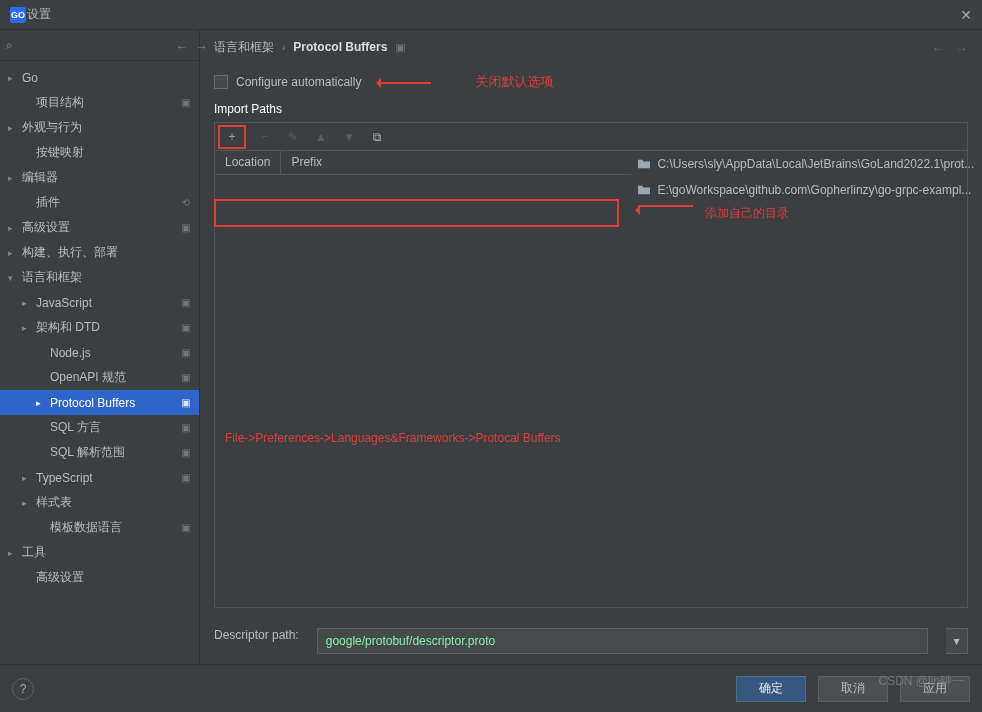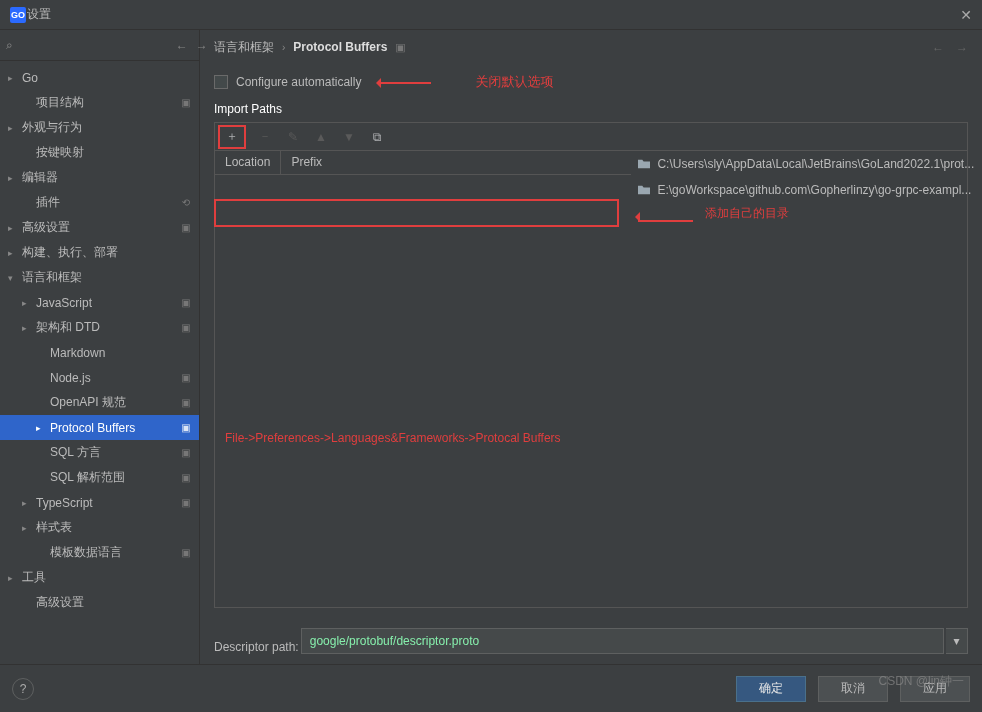--- a/index.html
+++ b/index.html
@@ -57,27 +57,27 @@
 .th { padding: 4px 10px; color: #bbb; border-right: 1px solid #555; }
 .th.loc { flex: 1; }
 .th.prefix { width: 350px; border-right: none; }
 .table-body { flex: 1; }
 .tr { display: flex; height: 26px; align-items: center; padding: 0 4px; }
 .tr .folder-icon { width: 14px; height: 12px; margin: 0 6px 0 2px; }
 .tr .cell-loc { flex: 1; color: #bbb; white-space: nowrap; overflow: hidden; text-overflow: ellipsis; }
 .tr .cell-prefix { width: 350px; }
 .row-highlight { position: absolute; border: 2px solid #e03e3e; pointer-events: none; }
 
-.row-annot { position: absolute; color: #e03e3e; font-size: 13px; display: flex; align-items: flex-end; }
+.row-annot { position: absolute; color: #e03e3e; font-size: 13px; display: flex; align-items: flex-start; }
 .row-annot .line { width: 55px; height: 0; border-top: 2px solid #e03e3e; }
 .row-annot .head { border: 5px solid transparent; border-right-color: #e03e3e; margin-right: -2px; }
 
 .center-text { position: absolute; color: #e03e3e; font-size: 12px; }
 
-.descriptor-row { display: flex; align-items: flex-end; padding: 10px 14px; gap: 2px; }
+.descriptor-row { display: flex; align-items: flex-start; padding: 10px 14px; gap: 18px; }
 .descriptor-row label { color: #bbb; white-space: nowrap; }
 .descriptor-input { flex: 1; background: #45494a; border: 1px solid #5e6060; padding: 5px 8px; color: #86efac; }
 .dropdown-btn { width: 22px; height: 26px; border: 1px solid #5e6060; border-left: none; background: #45494a; display: flex; align-items: center; justify-content: center; color: #bbb; cursor: pointer; }
 
 .footer { height: 48px; border-top: 1px solid #323232; display: flex; align-items: center; padding: 0 12px; }
 .help-btn { width: 22px; height: 22px; border-radius: 11px; border: 1px solid #5e6060; display: flex; align-items: center; justify-content: center; color: #aaa; cursor: pointer; }
 .footer-right { margin-left: auto; display: flex; gap: 12px; }
 .btn { min-width: 70px; height: 26px; border: 1px solid #5e6060; background: #4c5052; color: #bbb; display: flex; align-items: center; justify-content: center; cursor: pointer; padding: 0 14px; }
 .btn.primary { background: #365880; border-color: #4a708b; color: #e8e8e8; }
 .watermark { position: absolute; right: 18px; bottom: 22px; color: #888; font-size: 12px; opacity: .7; pointer-events: none; }
@@ -152,25 +152,20 @@
         </div>
         <div class="tree-item indent-1">
           <span class="arrow">▸</span>
           <span class="label">JavaScript</span>
           <span class="badge">▣</span>
         </div>
         <div class="tree-item indent-1">
           <span class="arrow">▸</span>
           <span class="label">架构和 DTD</span>
           <span class="badge">▣</span>
-        </div>
-        <div class="tree-item indent-2">
-          <span class="arrow"></span>
-          <span class="label">Markdown</span>
-          <span class="badge"></span>
         </div>
         <div class="tree-item indent-2">
           <span class="arrow"></span>
           <span class="label">Node.js</span>
           <span class="badge">▣</span>
         </div>
         <div class="tree-item indent-2">
           <span class="arrow"></span>
           <span class="label">OpenAPI 规范</span>
           <span class="badge">▣</span>

